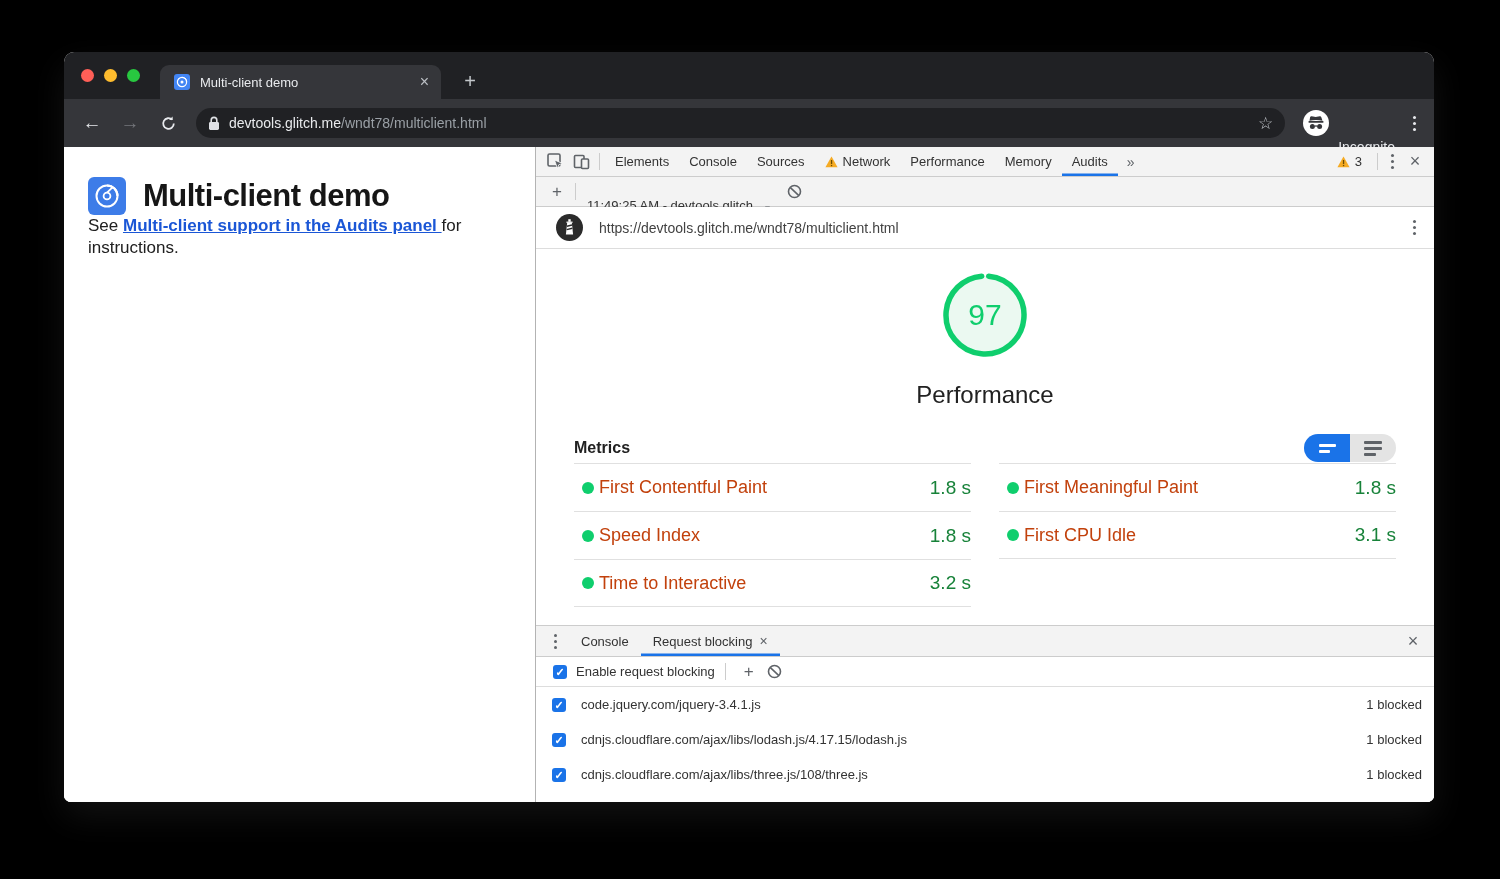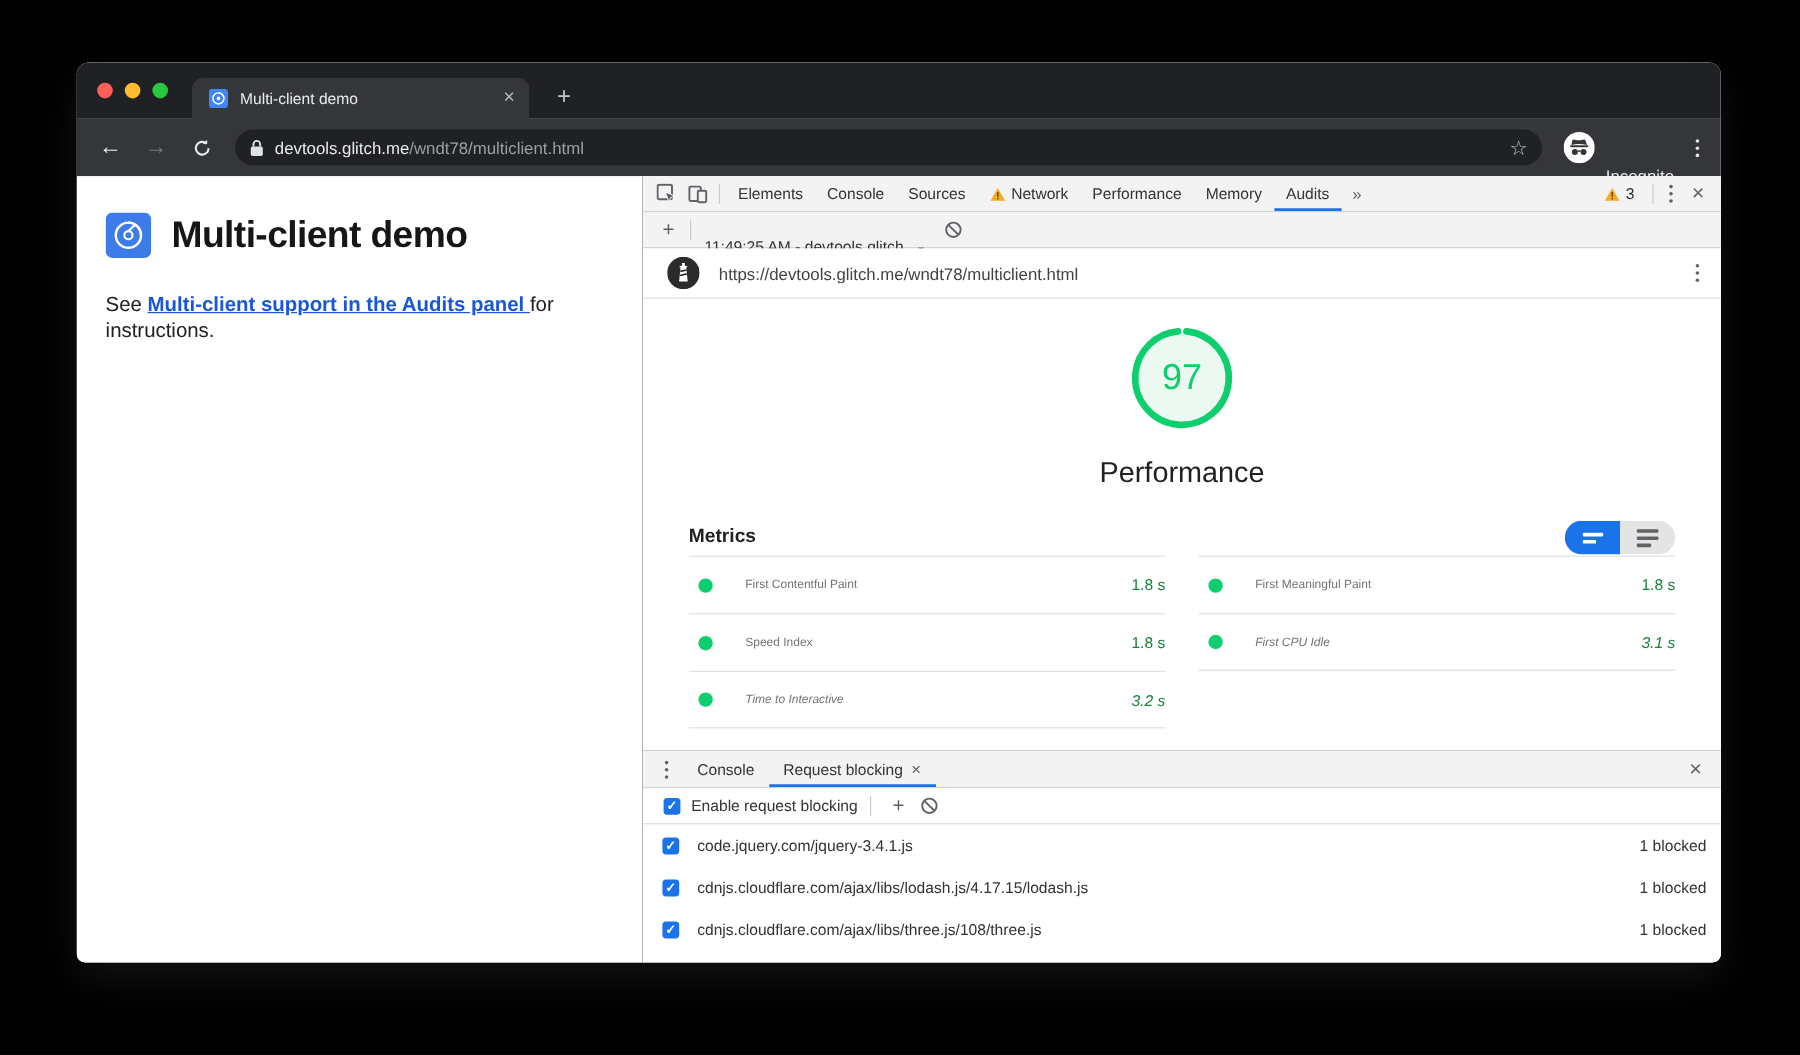--- a/index.html
+++ b/index.html
@@ -37,21 +37,21 @@
   .incog-label { color:#e8eaed; font-size:14px;margin-top:48px; }
   .vdots { display:flex; flex-direction:column; gap:3px; align-items:center; padding:4px; }
   .vdots i { width:3px; height:3px; border-radius:50%; background:#e8eaed; display:block; }
   .vdots.dark i { background:#5f6368; }
 
   
   .content { display:flex; height:655px; background:#fff; }
   .page { width:472px; border-right:1px solid #b3b3b3; background:#fff; padding:30px 20px 0 24px; }
   .page-h1 { display:flex; align-items:center; gap:17px; }
   .page-title { font-size:31px; font-weight:bold; color:#161616; letter-spacing:-.5px; }
-  .page-p { margin-top:28px; font-size:17px; color:#202020; line-height:1.32; width:432px; }
+  .page-p { font-size:17px; color:#202020; line-height:1.32; width:432px; }
   .page-link { color:#1a56d6; font-weight:bold; text-decoration:underline; }
 
   
   .devtools { flex:1; display:flex; flex-direction:column; background:#fff; min-width:0; }
   .dt-tabbar { height:30px; background:#f3f3f3; border-bottom:1px solid #ccc; display:flex;
                align-items:center; padding:0 6px; font-size:13px; color:#333; }
   .dt-iconbtn { width:26px; height:22px; display:flex; align-items:center; justify-content:center; }
   .dt-sep { width:1px; height:17px; background:#ccc; margin:0 5px; }
   .dt-tab { padding:0 10px; height:100%; display:flex; align-items:center; gap:5px; white-space:nowrap; }
   .dt-tab.selected { box-shadow:inset 0 -2.5px 0 #1a73e8; }
@@ -80,24 +80,24 @@
   .metrics-title { font-size:16px; font-weight:bold; color:#212121; }
   .view-toggle { width:92px; height:28px; border-radius:14px; overflow:hidden; display:flex; }
   .vt-half { flex:1; display:flex; flex-direction:column; justify-content:center; align-items:center; gap:3px; }
   .vt-left { background:#1a73e8; }
   .vt-right { background:#e4e4e4; }
   .vt-left i { height:3px; background:#fff; border-radius:1px; display:block; }
   .vt-right i { height:3px; background:#5f6368; border-radius:1px; display:block; }
   .cols { display:flex; gap:28px; }
   .col { flex:1; min-width:0; }
   .metric-row { height:48px; display:flex; align-items:center; border-top:1px solid #e0e0e0; }
-  .col .metric-row:last-child { border-bottom:1px solid #e0e0e0;font-style:italic; }
+  .col .metric-row:last-child { border-bottom:1px solid #e0e0e0; }
   .dot { width:12px; height:12px; border-radius:50%; background:#0fce6d; flex:none; margin-left:8px; }
-  .m-label { font-size:10px; color:#737373; margin-left:27px; white-space:nowrap; overflow:hidden; }
-  .m-value { font-size:13px; color:#178239; margin-left:auto; white-space:nowrap; }
+  .m-label { font-size:18px; color:#c2410c; margin-left:5px; white-space:nowrap; overflow:hidden; }
+  .m-value { font-size:19px; color:#178239; margin-left:auto; white-space:nowrap; }
 
   
   .drawer { height:177px; border-top:1px solid #ccc; display:flex; flex-direction:column; background:#fff; }
   .dr-tabbar { height:31px; background:#f3f3f3; border-bottom:1px solid #ccc; display:flex;
                align-items:center; padding:0 8px; font-size:13px; color:#333; }
   .dr-tab { padding:0 12px; height:100%; display:flex; align-items:center; gap:7px; }
   .dr-tab.selected { box-shadow:inset 0 -2.5px 0 #1a73e8; }
   .dr-tab .x { color:#5f6368; font-size:14px; }
   .enable-row { height:30px; border-bottom:1px solid #ddd; display:flex; align-items:center;
                 padding:0 10px; font-size:13px; color:#333; background:#fff; }

